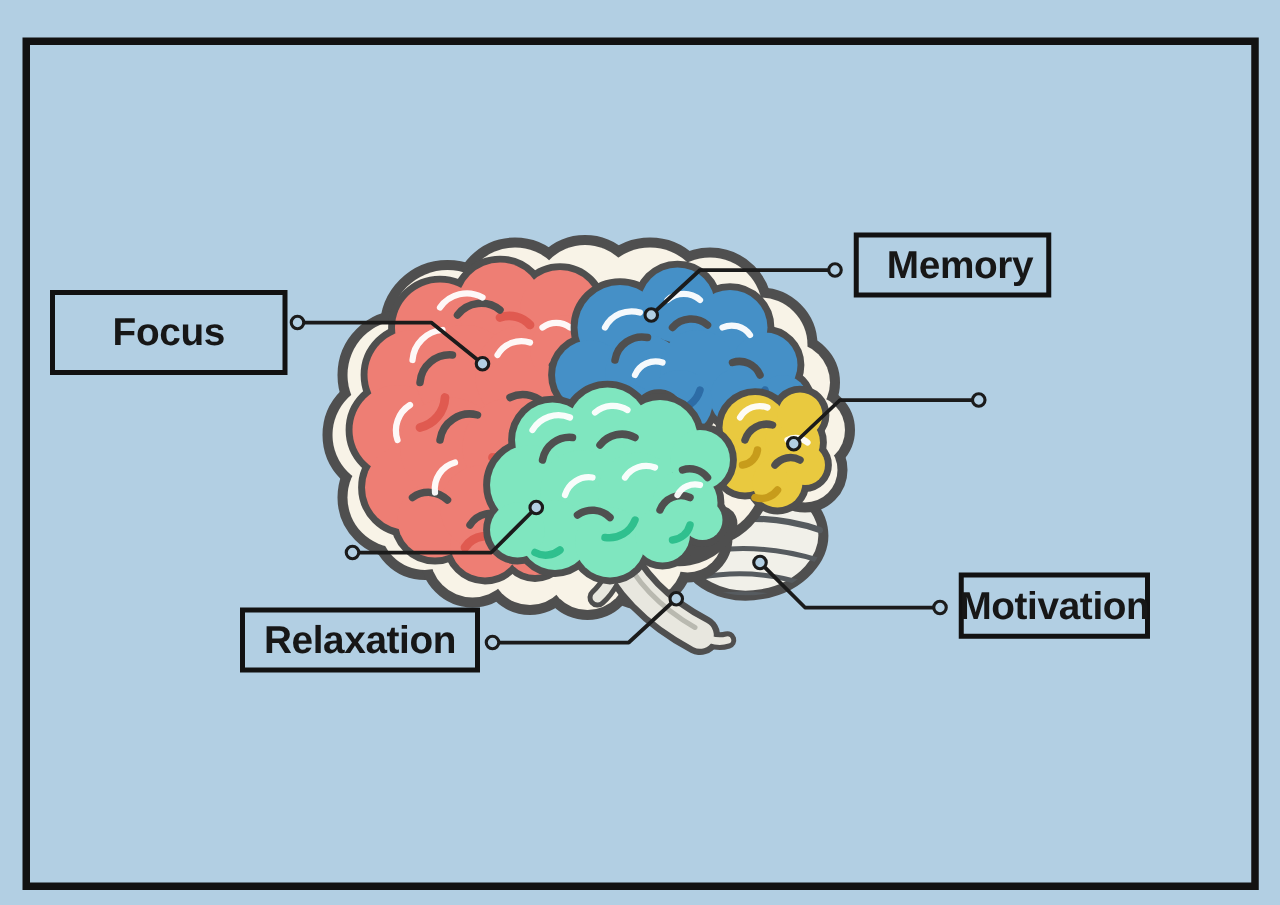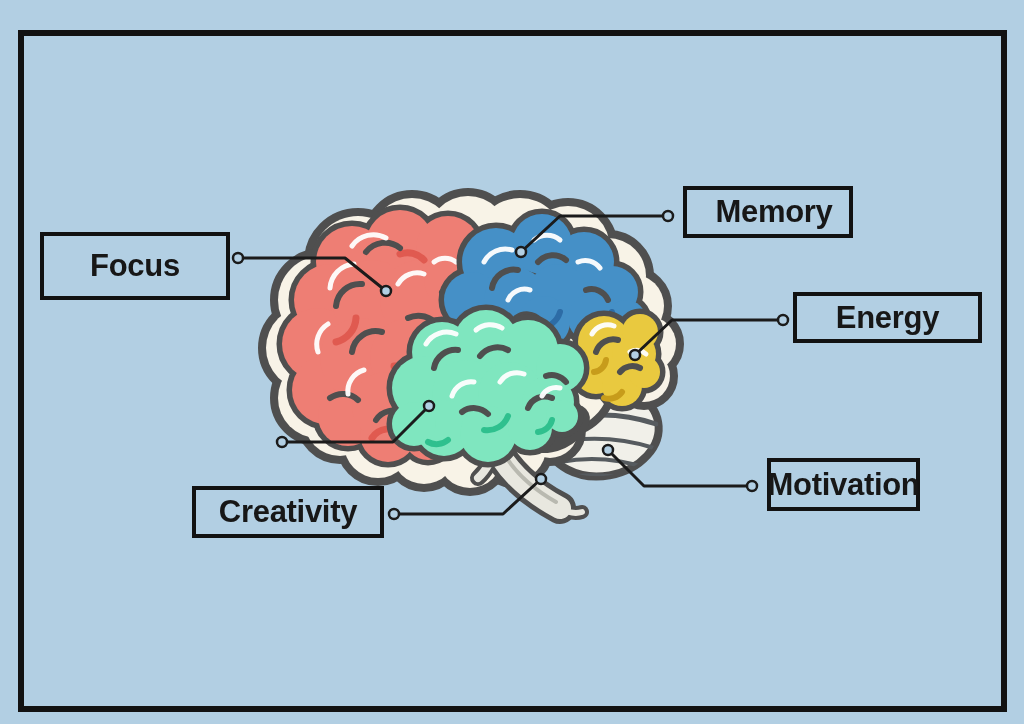--- a/index.html
+++ b/index.html
@@ -25,21 +25,21 @@
     border:4px solid #121212;
     display:flex;align-items:center;justify-content:center;
     font-weight:700;
     font-size:31px;
     letter-spacing:-0.3px;
     color:#171717;
     background:transparent;
     white-space:nowrap;
   }
   .lb-focus{left:40px;top:232px;width:190px;height:68px;}
-  .lb-memory{left:683px;top:186px;width:170px;height:52px;padding-left:12px;}
+  .lb-memory{left:683px;top:186px;width:158px;height:52px;padding-left:12px;}
   .lb-energy{left:793px;top:292px;width:189px;height:51px;}
   .lb-creativity{left:80px;top:414px;width:192px;height:54px;}
   .lb-relaxation{left:192px;top:486px;width:192px;height:52px;}
   .lb-motivation{left:767px;top:458px;width:153px;height:53px;}
 </style>
 </head>
 <body>
 
 <div class="canvas">
 
@@ -274,17 +274,16 @@
         <circle cx="541" cy="479" r="5"></circle>
       <circle cx="752" cy="486" r="5"></circle>
         <circle cx="608" cy="450" r="5"></circle>
     </g>
   </svg>
 
   <div class="frame"></div>
 
   <div class="label-box lb-focus">Focus</div>
   <div class="label-box lb-memory">Memory</div>
-  <div class="label-box lb-energy">Energy</div>
-  <div class="label-box lb-relaxation">Creativity</div>
+  <div class="label-box lb-relaxation">Relaxation</div>
   <div class="label-box lb-motivation">Motivation</div>
 
 </div>
 
 </body></html>

